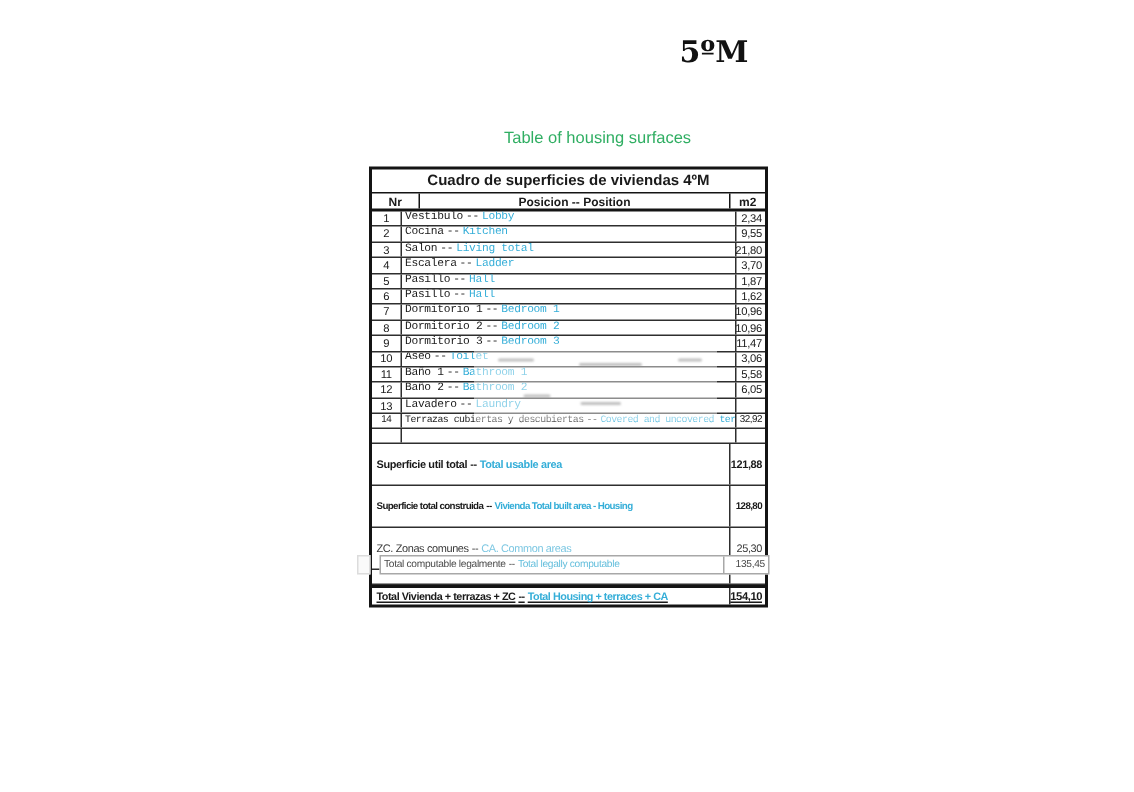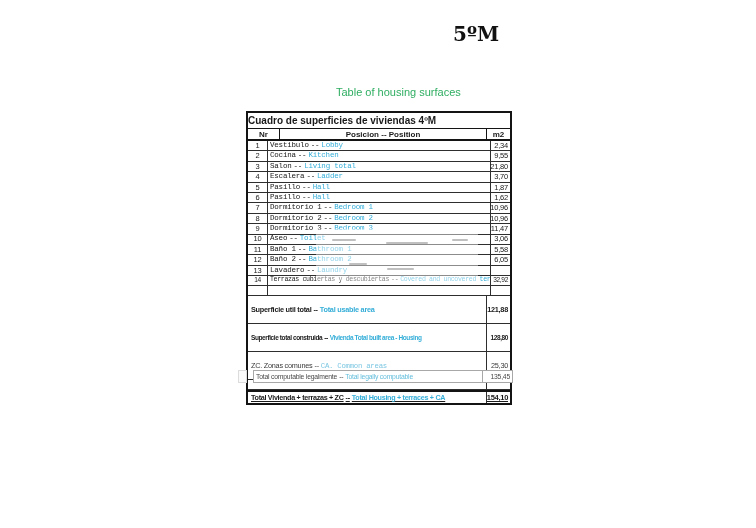--- a/index.html
+++ b/index.html
@@ -24,21 +24,21 @@
   }
   .green-heading {
     position: absolute; left: 336px; top: 86px;
     font-size: 11px; color: var(--accent-green);
   }
   
   .tbl {
     position: absolute; left: 246px; top: 111px; width: 266px;
     border: 2px solid #141414; background: #fff;
   }
-  .title-block { text-align: left; border-bottom: 1px solid #141414; padding: 2px 0 1px; }
+  .title-block { text-align: center; border-bottom: 1px solid #141414; padding: 2px 0 1px; }
   .tbl-title    { font-size: 10px; font-weight: bold; line-height: 12px; }
   .tbl-subtitle { font-size: 9.5px; font-weight: bold; line-height: 11px; color: var(--accent-blue); }
   .thead { display: flex; height: 12px; border-bottom: 2px solid #141414; font-weight: bold; font-size: 8px; }
   .thead .hc { display: flex; align-items: center; justify-content: center; }
   .hc.nr  { width: 32px; border-right: 1px solid #141414; }
   .hc.pos { flex: 1; }
   .hc.m2  { width: 24px; border-left: 1px solid #141414; }
 
   .tr { display: flex; height: 10.4px; border-bottom: 1px solid var(--grid); font-size: 7.5px; letter-spacing: -0.2px; }
   .td { display: flex; align-items: center; line-height: 1; }
@@ -50,21 +50,21 @@
   .tr.long { font-size: 6.6px; letter-spacing: -0.35px; }
 
   .tr.spacer { height: 10px; }
 
   .srow { display: flex; height: 28px; border-bottom: 1px solid var(--grid); font-size: 7.3px; letter-spacing: -0.25px; }
   .srow .lbl { flex: 1; display: flex; align-items: center; padding-left: 3px; white-space: nowrap; overflow: hidden; }
   .srow .m2  { width: 24px; display: flex; align-items: center; justify-content: flex-end; padding-right: 2px; border-left: 1px solid var(--grid); }
   .srow.bold { font-weight: bold; }
   .srow.long { font-size: 6.5px; letter-spacing: -0.4px; }
   .srow.muted { color: #3a3a3a; }
-  .srow.muted .en { color: var(--accent-blue-light); font-family: Liberation Mono, monospace; }
+  .srow.muted .en { color: var(--accent-blue-light); }
 
   .total-row {
     display: flex; height: 13px; border-top: 2px solid #141414;
     font-weight: bold; font-size: 7.2px; letter-spacing: -0.3px; text-decoration: underline;
   }
   .total-row .lbl { flex: 1; display: flex; align-items: center; padding-left: 3px; white-space: nowrap; overflow: hidden; }
   .total-row .m2  { width: 24px; display: flex; align-items: center; justify-content: flex-end; padding-right: 2px; border-left: 1px solid var(--grid); font-size: 7.5px; }
 
   
   .legal {

